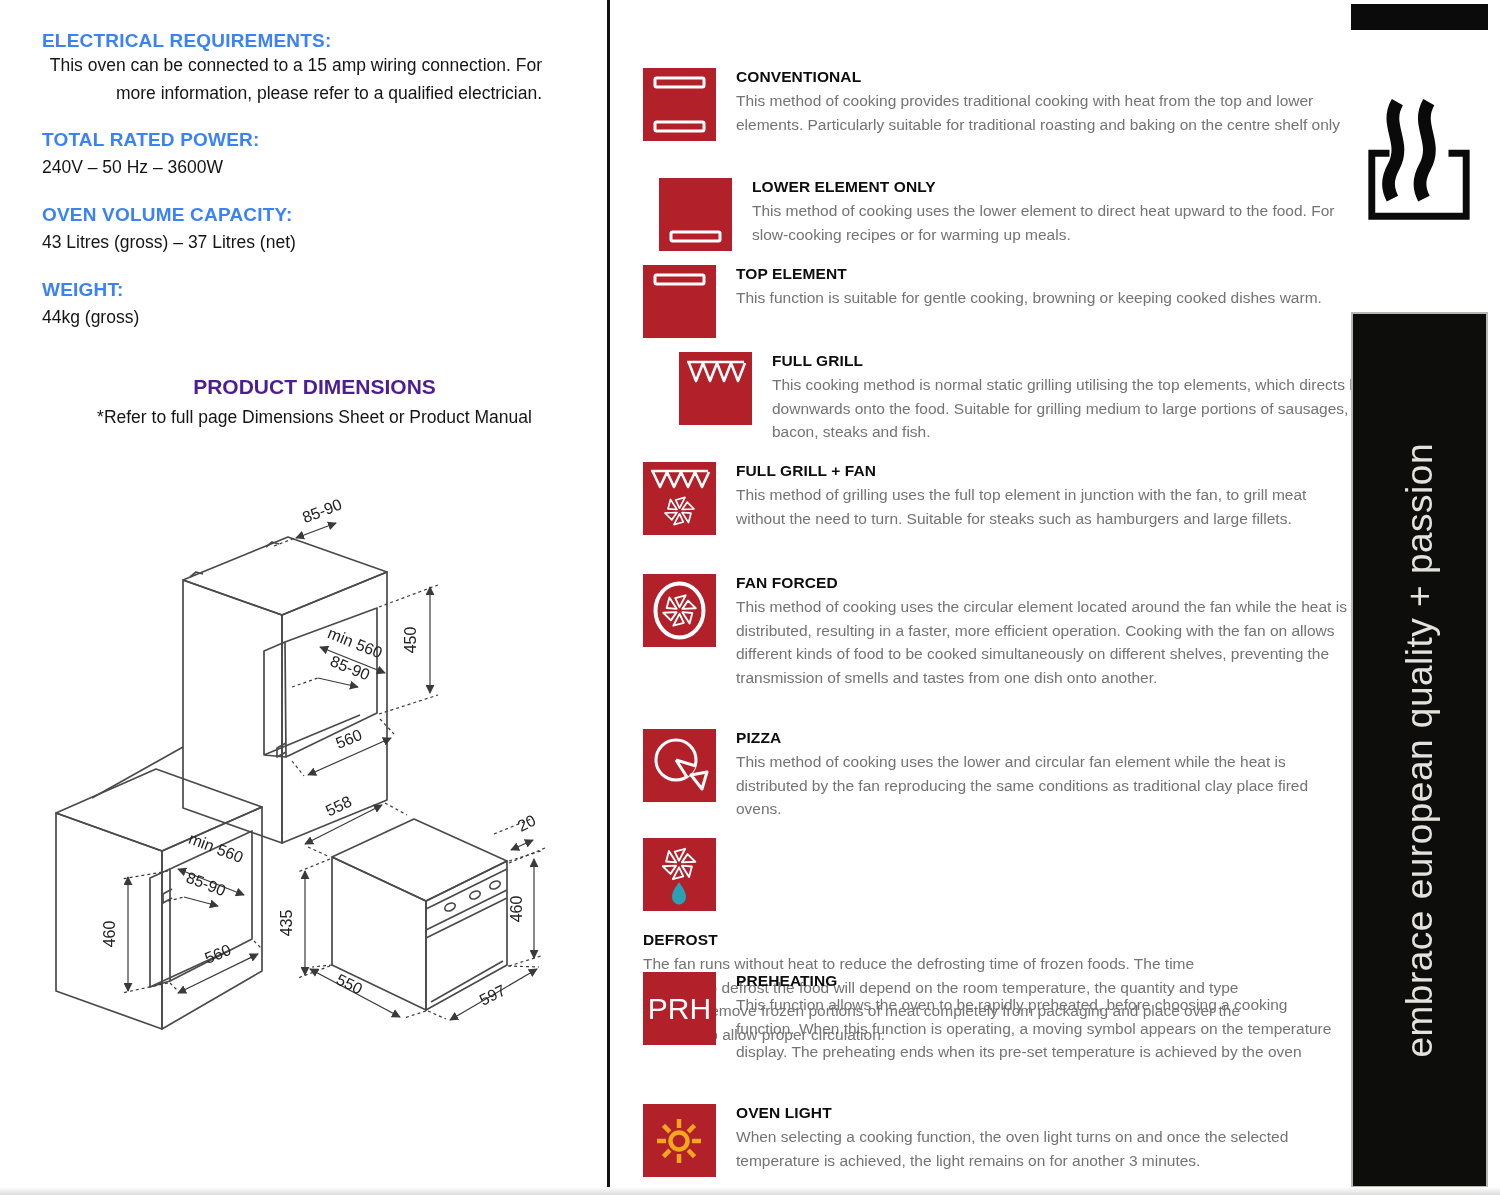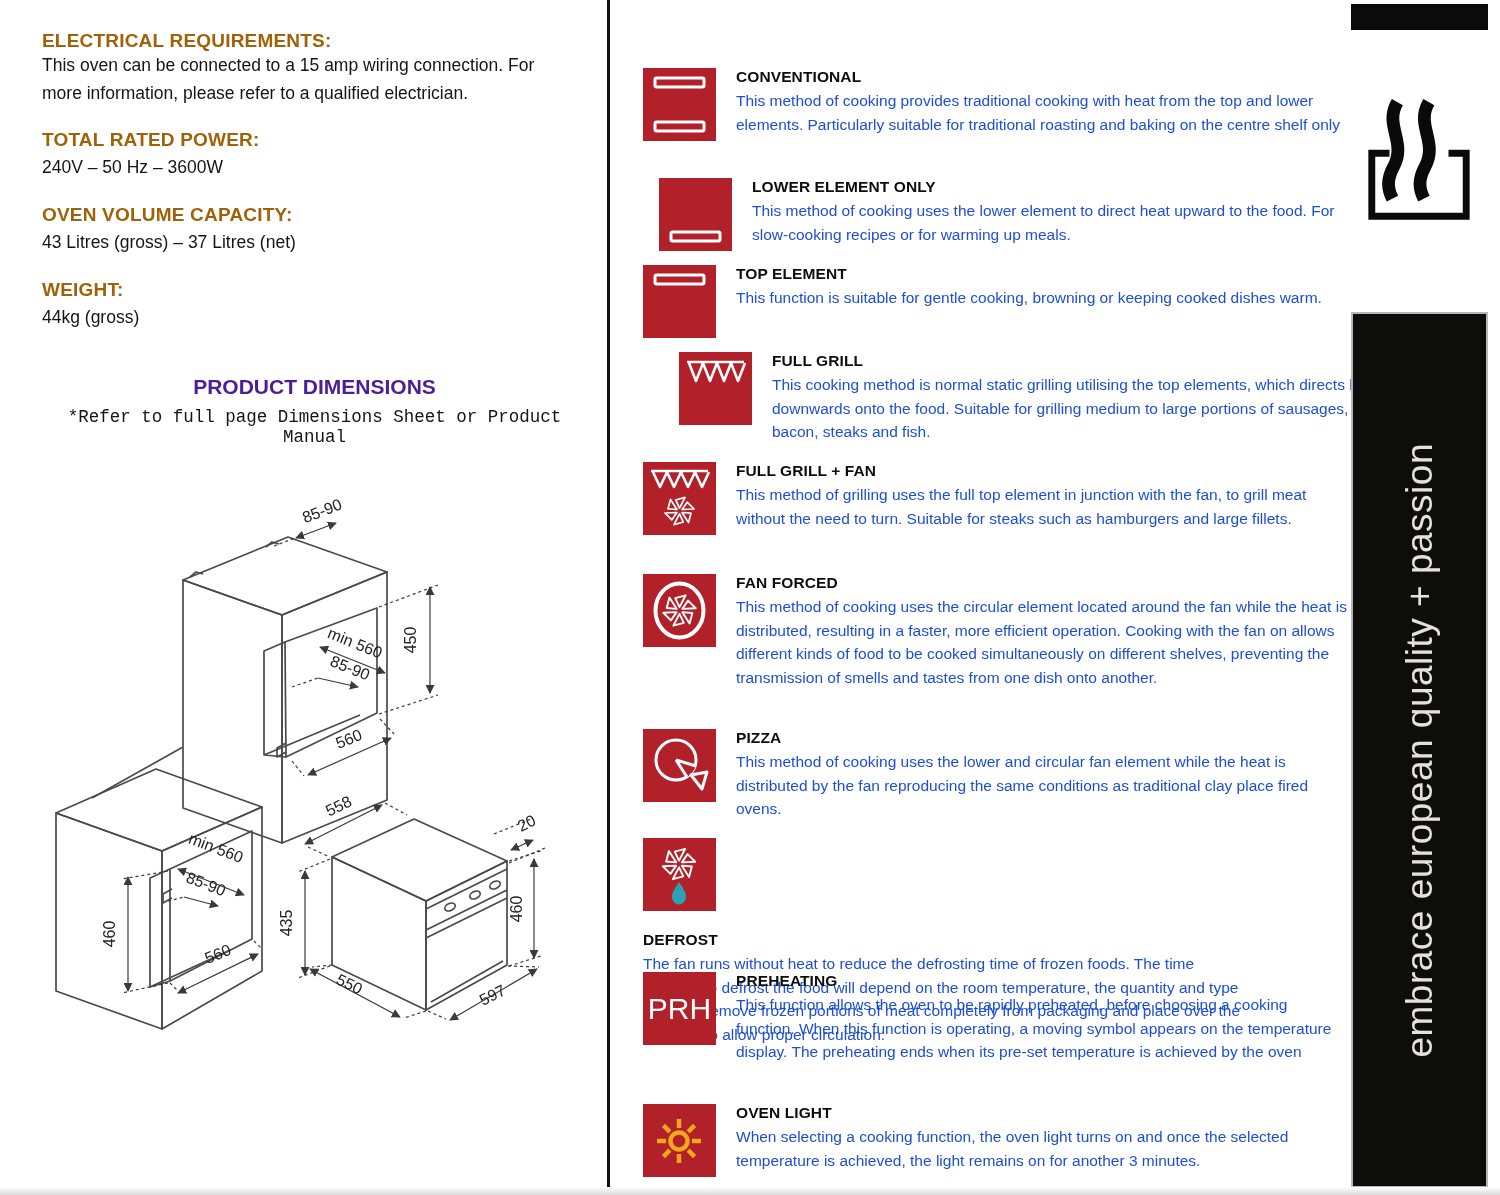--- a/index.html
+++ b/index.html
@@ -9,41 +9,41 @@
     font-family:"Liberation Sans", sans-serif; overflow:hidden;
   }
   .page-bottom-edge{ position:absolute; left:0; right:0; bottom:0; height:8px;
     background:linear-gradient(#ffffff,#dcdcdc); }
   
   .divider { position:absolute; left:607px; top:0; width:3px; height:1195px; background:#111; }
   .bottom-rule { position:absolute; left:608px; top:1187px; width:737px; height:3px; background:#0a0a0a; }
 
   
   .left-col { position:absolute; left:42px; top:30px; width:545px; color:#1a1a1a; }
-  .lc-heading { color:#a16207; font-weight:bold; font-size:19px; letter-spacing:0.2px; }
+  .lc-heading { color:#3b82f6; font-weight:bold; font-size:19px; letter-spacing:0.2px; }
   .lc-body { font-size:17.5px; line-height:1.58; color:#151515; }
-  .sec-1 .lc-body { width:500px; }
+  .sec-1 .lc-body { width:500px;text-align:right; }
   .sec-2, .sec-3, .sec-4 { margin-top:22px; }
   .sec-2 .lc-body, .sec-3 .lc-body, .sec-4 .lc-body { margin-top:3px; }
   .pd-title { margin-top:44px; text-align:center; color:#4c1d95; font-weight:bold; font-size:21px; }
-  .pd-note { margin-top:8px; text-align:center; font-size:17.5px; color:#151515; width:545px;font-family:Liberation Mono, monospace; }
+  .pd-note { margin-top:8px; text-align:center; font-size:17.5px; color:#151515; width:545px; }
 
   .diagram { position:absolute; left:42px; top:497px; width:520px; height:570px; }
   .diagram .ln { fill:none; stroke:#4a4a4a; stroke-width:1.7; stroke-linejoin:round; }
   .diagram .dim { fill:none; stroke:#3a3a3a; stroke-width:1.2; }
   .diagram .dsh { stroke-dasharray:3,3; }
   .diagram text { font-family:"Liberation Sans", sans-serif; font-size:16px; fill:#222; }
 
   
   .mid-col { position:absolute; left:608px; top:0; width:740px; height:1164px; }
   .fn-row { position:absolute; left:35px; display:flex; gap:20px; }
   .fn-icon { flex:0 0 73px; width:73px; height:73px; }
   .fn-text { width:612px; }
   .fn-name { font-size:15.5px; font-weight:bold; color:#0d0d0d; margin-bottom:3px; letter-spacing:0.1px;}
-  .fn-desc { font-size:15.5px; line-height:1.52; color:#1d4ed8; }
+  .fn-desc { font-size:15.5px; line-height:1.52; color:#737373; }
 
   
   .top-black-box { position:absolute; left:1351px; top:4px; width:137px; height:26px; background:#0b0b0b; }
   .brand-logo { position:absolute; left:1360px; top:95px; width:118px; height:150px; }
   .side-bar {
     position:absolute; left:1351px; top:312px; width:137px; height:876px;
     background:#0d0d0c; border:2px solid #b7b7b5;
     display:flex; align-items:center; justify-content:center;
   }
   .side-tagline {

